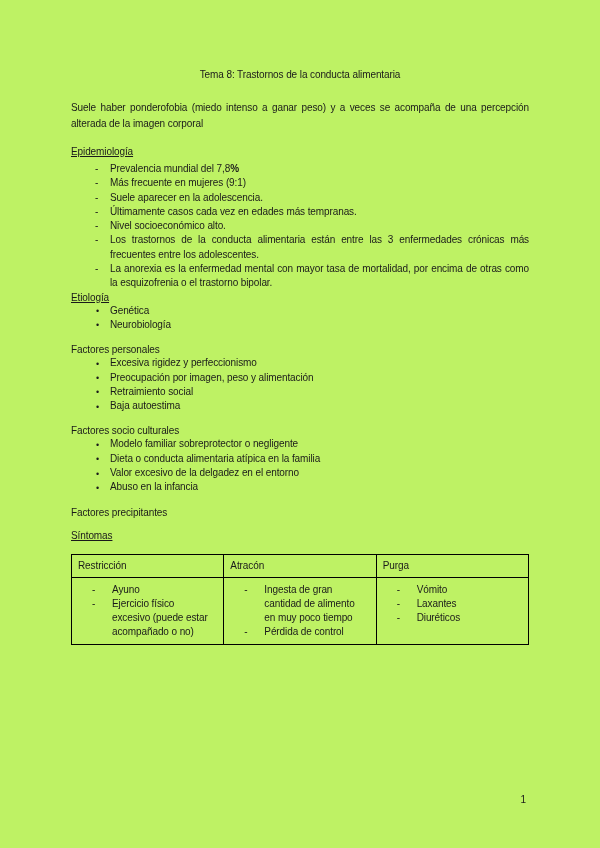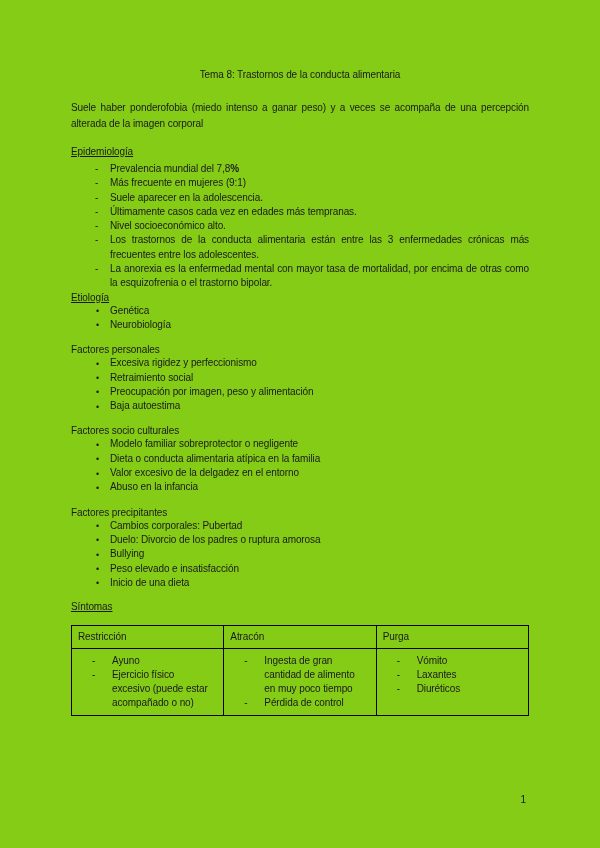--- a/index.html
+++ b/index.html
@@ -1,17 +1,17 @@
 <!DOCTYPE html>
 <html><head>
 <meta charset="utf-8">
 <style>
   html,body{margin:0;padding:0;background:#ffffff;}
   .page{
-    position:relative;width:600px;height:848px;background:#84cc16;overflow:hidden;
+    position:relative;width:600px;height:848px;background:#bef264;overflow:hidden;
     font-family:"Liberation Sans",sans-serif;font-size:10px;color:#1a1a1a;
     letter-spacing:-0.1px;
   }
   .content{position:absolute;left:71px;top:68px;width:458px;}
   .doc-title{text-align:center;font-size:10px;font-weight:400;margin:0 0 19px;line-height:13px;}
   .h-underline{font-size:10px;font-weight:400;text-decoration:underline;margin:0;line-height:13px;}
   .para{margin:4px 0 0;line-height:16px;text-align:justify;}
   .mb-sec{margin-bottom:13px;}
   ul{list-style:none;margin:0;padding:0;}
   .dash-list{margin-top:4px;}
@@ -60,45 +60,38 @@
       <ul class="dot-list">
         <li>Genética</li>
         <li>Neurobiología</li>
       </ul>
     </div>
 
     <div class="group">
       <p class="para group-label">Factores personales</p>
       <ul class="dot-list">
         <li>Excesiva rigidez y perfeccionismo</li>
+        <li>Preocupación por imagen, peso y alimentación</li>
         <li>Retraimiento social</li>
-        <li>Preocupación por imagen, peso y alimentación</li>
         <li>Baja autoestima</li>
       </ul>
     </div>
 
     <div class="group">
       <p class="para group-label">Factores socio culturales</p>
       <ul class="dot-list">
         <li>Modelo familiar sobreprotector o negligente</li>
         <li>Dieta o conducta alimentaria atípica en la familia</li>
         <li>Valor excesivo de la delgadez en el entorno</li>
         <li>Abuso en la infancia</li>
       </ul>
     </div>
 
     <div class="group">
       <p class="para group-label">Factores precipitantes</p>
-      <ul class="dot-list">
-        <li>Cambios corporales: Pubertad</li>
-        <li>Duelo: Divorcio de los padres o ruptura amorosa</li>
-        <li>Bullying</li>
-        <li>Peso elevado e insatisfacción</li>
-        <li>Inicio de una dieta</li>
-      </ul>
     </div>
 
     <h2 class="h-underline sintomas-heading">Síntomas</h2>
     <table class="symptoms">
       <thead>
         <tr>
           <th>Restricción</th>
           <th>Atracón</th>
           <th>Purga</th>
         </tr>

